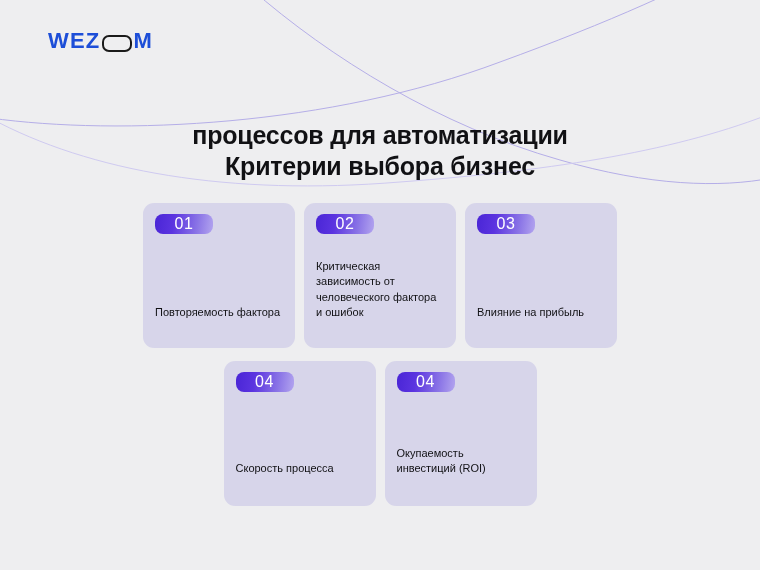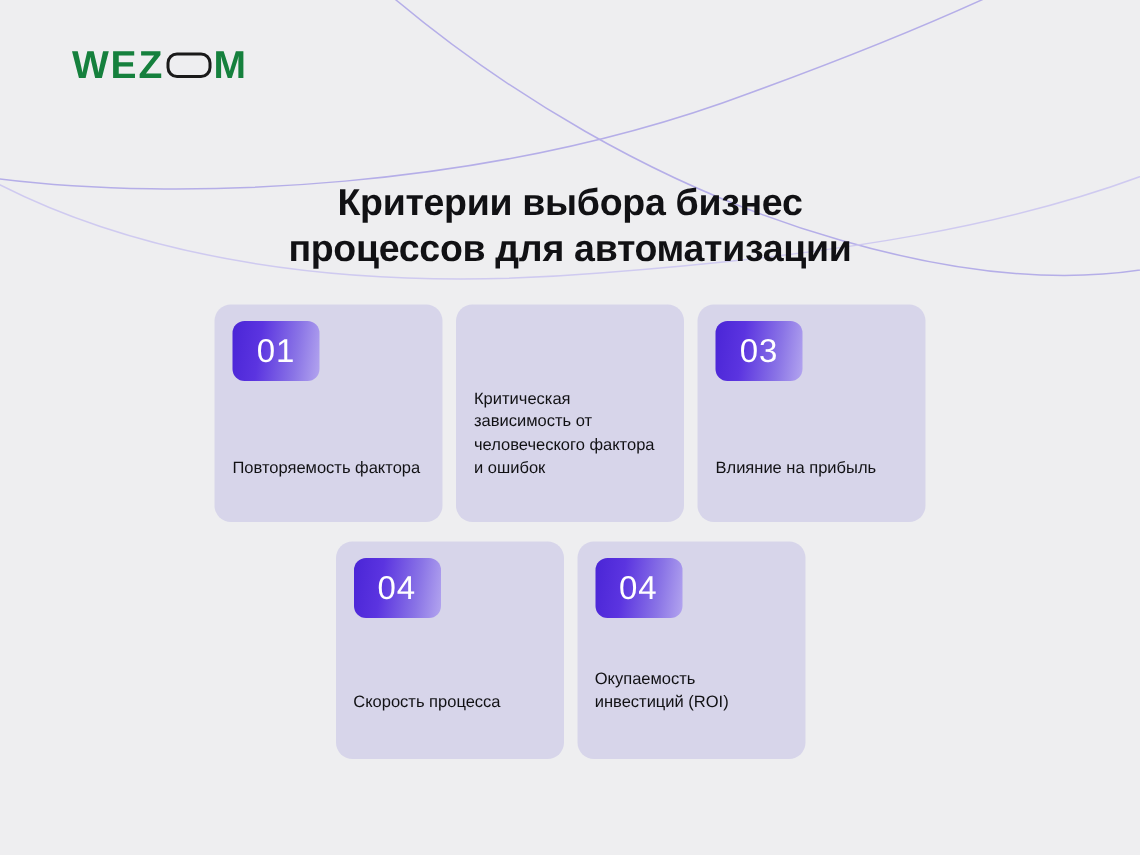--- a/index.html
+++ b/index.html
@@ -30,27 +30,27 @@
   .logo {
     position: absolute;
     left: 48px;
     top: 30px;
     z-index: 3;
     display: flex;
     align-items: center;
   }
   .logo-text {
     font-family: "Liberation Sans", sans-serif;
-    font-size: 26px;
+    font-size: 22px;
     font-weight: 700;
     letter-spacing: 1.2px;
-    color: #15803d;
+    color: #1d4ed8;
     line-height: 1;
     display: flex;
-    align-items: center;
+    align-items: flex-end;
   }
   .logo-o {
     display: inline-block;
     width: 26px;
     height: 13px;
     border: 2.6px solid #1a1a1a;
     border-radius: 7px;
     margin: 0 1.5px;
     position: relative;
     top: 0px;
@@ -93,25 +93,25 @@
     height: 145px;
     background: #d7d5ea;
     border-radius: 11px;
     box-sizing: border-box;
     padding: 11px 12px 14px 12px;
     display: flex;
     flex-direction: column;
   }
   .badge {
     width: 58px;
-    height: 40px;
+    height: 20px;
     border-radius: 8px;
     background: linear-gradient(98deg, #4a25d6 0%, #5b34e0 32%, #8a74e6 72%, #b3a5ef 100%);
     color: #ffffff;
-    font-size: 22px;
+    font-size: 16px;
     font-weight: 500;
     letter-spacing: 0.6px;
     display: flex;
     align-items: center;
     justify-content: center;
     flex: none;
   }
   .card-spacer { flex: 1 1 auto; }
   .card-label {
     font-size: 11px;
@@ -136,35 +136,36 @@
 
 <div class="logo">
   <span class="logo-text">
     <span>WEZ</span>
     <span class="logo-o"></span>
     <span>M</span>
   </span>
 </div>
 
 <h1 class="title">
+  <span class="title-line">процессов для автоматизации</span>
   <span class="title-line">Критерии выбора бизнес</span>
-  <span class="title-line">процессов для автоматизации</span>
 </h1>
 
 <div class="cards-wrap">
 
   <div class="card-row row-one">
 
     <div class="card">
       <div class="badge">01</div>
       <div class="card-spacer"></div>
       <div class="card-label">Повторяемость фактора</div>
     </div>
 
     <div class="card">
+      <div class="badge">02</div>
       <div class="card-spacer"></div>
       <div class="card-label">Критическая зависимость от человеческого фактора и ошибок</div>
     </div>
 
     <div class="card">
       <div class="badge">03</div>
       <div class="card-spacer"></div>
       <div class="card-label">Влияние на прибыль</div>
     </div>
 

